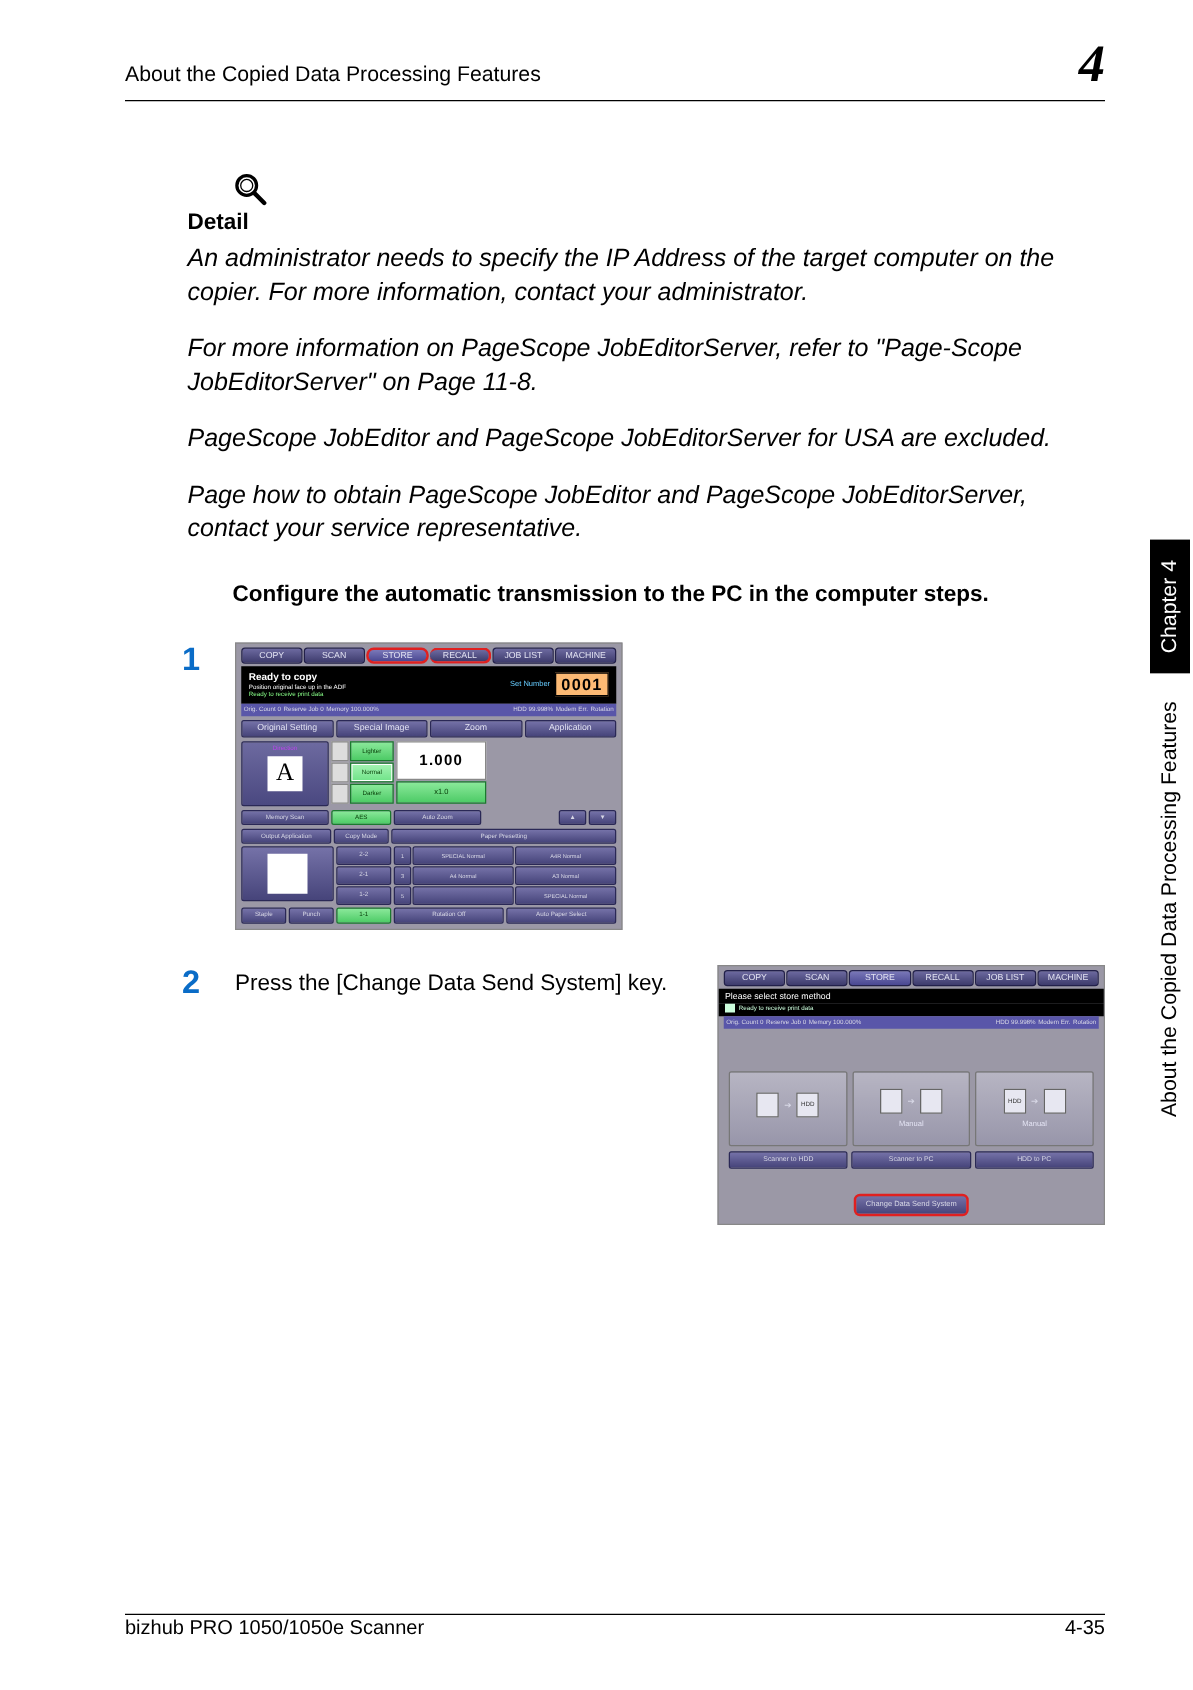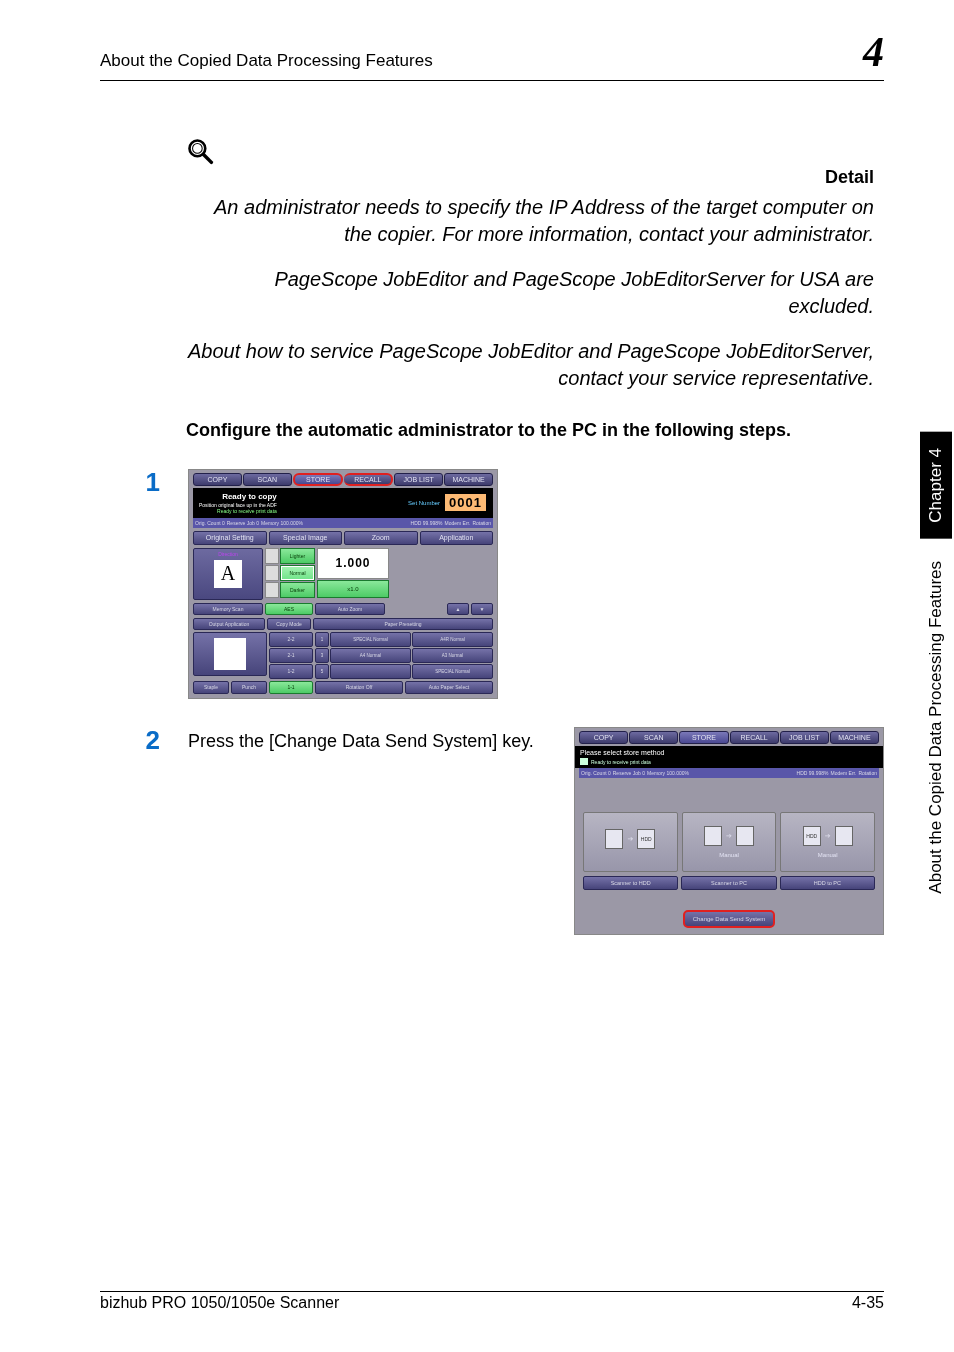--- a/index.html
+++ b/index.html
@@ -4,21 +4,21 @@
 <style>
   * { box-sizing: border-box; margin: 0; padding: 0; }
   html, body { width: 954px; height: 1352px; background: #fff; font-family: Arial, Helvetica, sans-serif; color: #000; }
   .page { position: relative; width: 954px; height: 1352px; padding: 28px 70px 0 100px; }
   .header { display: flex; align-items: baseline; justify-content: space-between; border-bottom: 1px solid #000; padding-bottom: 4px; }
   .header-title { font-size: 17px; }
   .header-num { font-size: 42px; font-weight: bold; font-style: italic; font-family: "Times New Roman", serif; }
   .content { padding-top: 56px; }
   .magnifier { width: 28px; height: 28px; margin-left: 86px; margin-bottom: 2px; }
   .magnifier svg { display: block; }
-  .detail-block { margin-left: 84px; margin-right: 10px; text-align: right; }
+  .detail-block { margin-left: 50px; margin-right: 10px; }
   .detail-heading { font-weight: bold; font-size: 18px; margin-bottom: 6px; }
   .detail-para { font-style: italic; font-size: 20px; line-height: 1.35; margin-bottom: 18px; }
   .config-heading { font-weight: bold; font-size: 18px; margin-left: 86px; margin-top: 28px; margin-bottom: 28px; }
   .step { display: flex; align-items: flex-start; margin-bottom: 28px; }
   .step-num { width: 88px; text-align: right; padding-right: 28px; font-size: 26px; font-weight: bold; color: #0a6cc7; line-height: 1; }
   .step-body { flex: 1; display: flex; gap: 18px; }
   .step-text { flex: 1 1 46%; font-size: 18px; line-height: 1.35; padding-top: 2px; }
   .step-image { width: 310px; }
   
   .side-tab { position: absolute; right: 0; top: 432px; width: 34px; }
@@ -28,21 +28,21 @@
   
   .footer { position: absolute; bottom: 40px; left: 100px; right: 70px; display: flex; justify-content: space-between; border-top: 1px solid #000; padding-top: 2px; font-size: 16px; }
   
   .shot { width: 310px; border: 1px solid #888; background: #9b98a6; font-size: 7px; color: #d8d8e6; position: relative; font-family: Arial, sans-serif; }
   .shot1 { height: 230px; }
   .shot2 { height: 208px; }
   .tabrow { display: flex; gap: 1px; padding: 3px 4px 0; }
   .tab3d { flex: 1; height: 13px; border-radius: 3px; background: linear-gradient(#6d6aa0,#3d3b6c); border: 1px solid #22204a; display: flex; align-items: center; justify-content: center; color:#e3e3f3; }
   .tab3d.active { background: linear-gradient(#7a78b8,#4a4892); }
   .ring-red { border: 2px solid #e02020; border-radius: 6px; }
-  .blackbar { background: #000; margin: 2px 4px 0; padding: 4px 6px; display: flex; justify-content: space-between; align-items: center; color: #fff; text-align: right; }
+  .blackbar { background: #000; margin: 2px 4px 0; padding: 4px 6px; display: flex; justify-content: space-between; align-items: center; color: #fff; }
   .blackbar .left { font-size: 7px; line-height: 1.2; }
   .setnum { display: flex; align-items: center; gap: 4px; }
   .setnum-label { color: #6cf; font-size: 6px; }
   .setnum-box { background: #fdba74; color: #000; font-weight: bold; font-size: 13px; padding: 1px 4px; letter-spacing: 1px; border: 1px solid #000; }
   .statusrow { background: #5956a9; margin: 0 4px; height: 10px; display: flex; align-items: center; gap: 2px; padding: 0 2px; font-size: 5px; }
   .statusrow span { white-space: nowrap; }
   .statusrow .spacer { flex: 1; }
   .btnrow { display: flex; gap: 2px; margin: 3px 4px 0; }
   .btn3d { flex: 1; height: 14px; border-radius: 2px; background: linear-gradient(#7572a8,#46447a); border: 1px solid #2a2856; display: flex; align-items: center; justify-content: center; color:#e3e3f3; }
   .midrow { display: flex; margin: 3px 4px 0; gap: 2px; }
@@ -102,25 +102,26 @@
       <svg viewBox="0 0 32 32">
           <circle cx="13" cy="13" r="9" fill="none" stroke="#000" stroke-width="3"></circle>
           <ellipse cx="13" cy="13" rx="5.5" ry="5.5" fill="none" stroke="#000" stroke-width="1.2"></ellipse>
           <line x1="20" y1="20" x2="29" y2="29" stroke="#000" stroke-width="4" stroke-linecap="round"></line>
         </svg>
     </div>
 
     <div class="detail-block">
       <div class="detail-heading">Detail</div>
       <p class="detail-para">An administrator needs to specify the IP Address of the target computer on the copier. For more information, contact your administrator.</p>
+      <p class="detail-para">For more information on PageScope JobEditorServer, refer to "Page-Scope JobEditorServer" on Page 11-8.</p>
       <p class="detail-para">PageScope JobEditor and PageScope JobEditorServer for USA are excluded.</p>
-      <p class="detail-para">About how to service PageScope JobEditor and PageScope JobEditorServer, contact your service representative.</p>
+      <p class="detail-para">Page how to obtain PageScope JobEditor and PageScope JobEditorServer, contact your service representative.</p>
     </div>
 
-    <div class="config-heading">Configure the automatic administrator to the PC in the following steps.</div>
+    <div class="config-heading">Configure the automatic transmission to the PC in the computer steps.</div>
 
     <div class="step">
       <div class="step-num">1</div>
       <div class="step-body">
         <div class="step-image">
           <div class="shot shot1">
             <div class="tabrow">
               <div class="tab3d">COPY</div>
               <div class="tab3d">SCAN</div>
               <div class="tab3d active ring-red">STORE</div>

